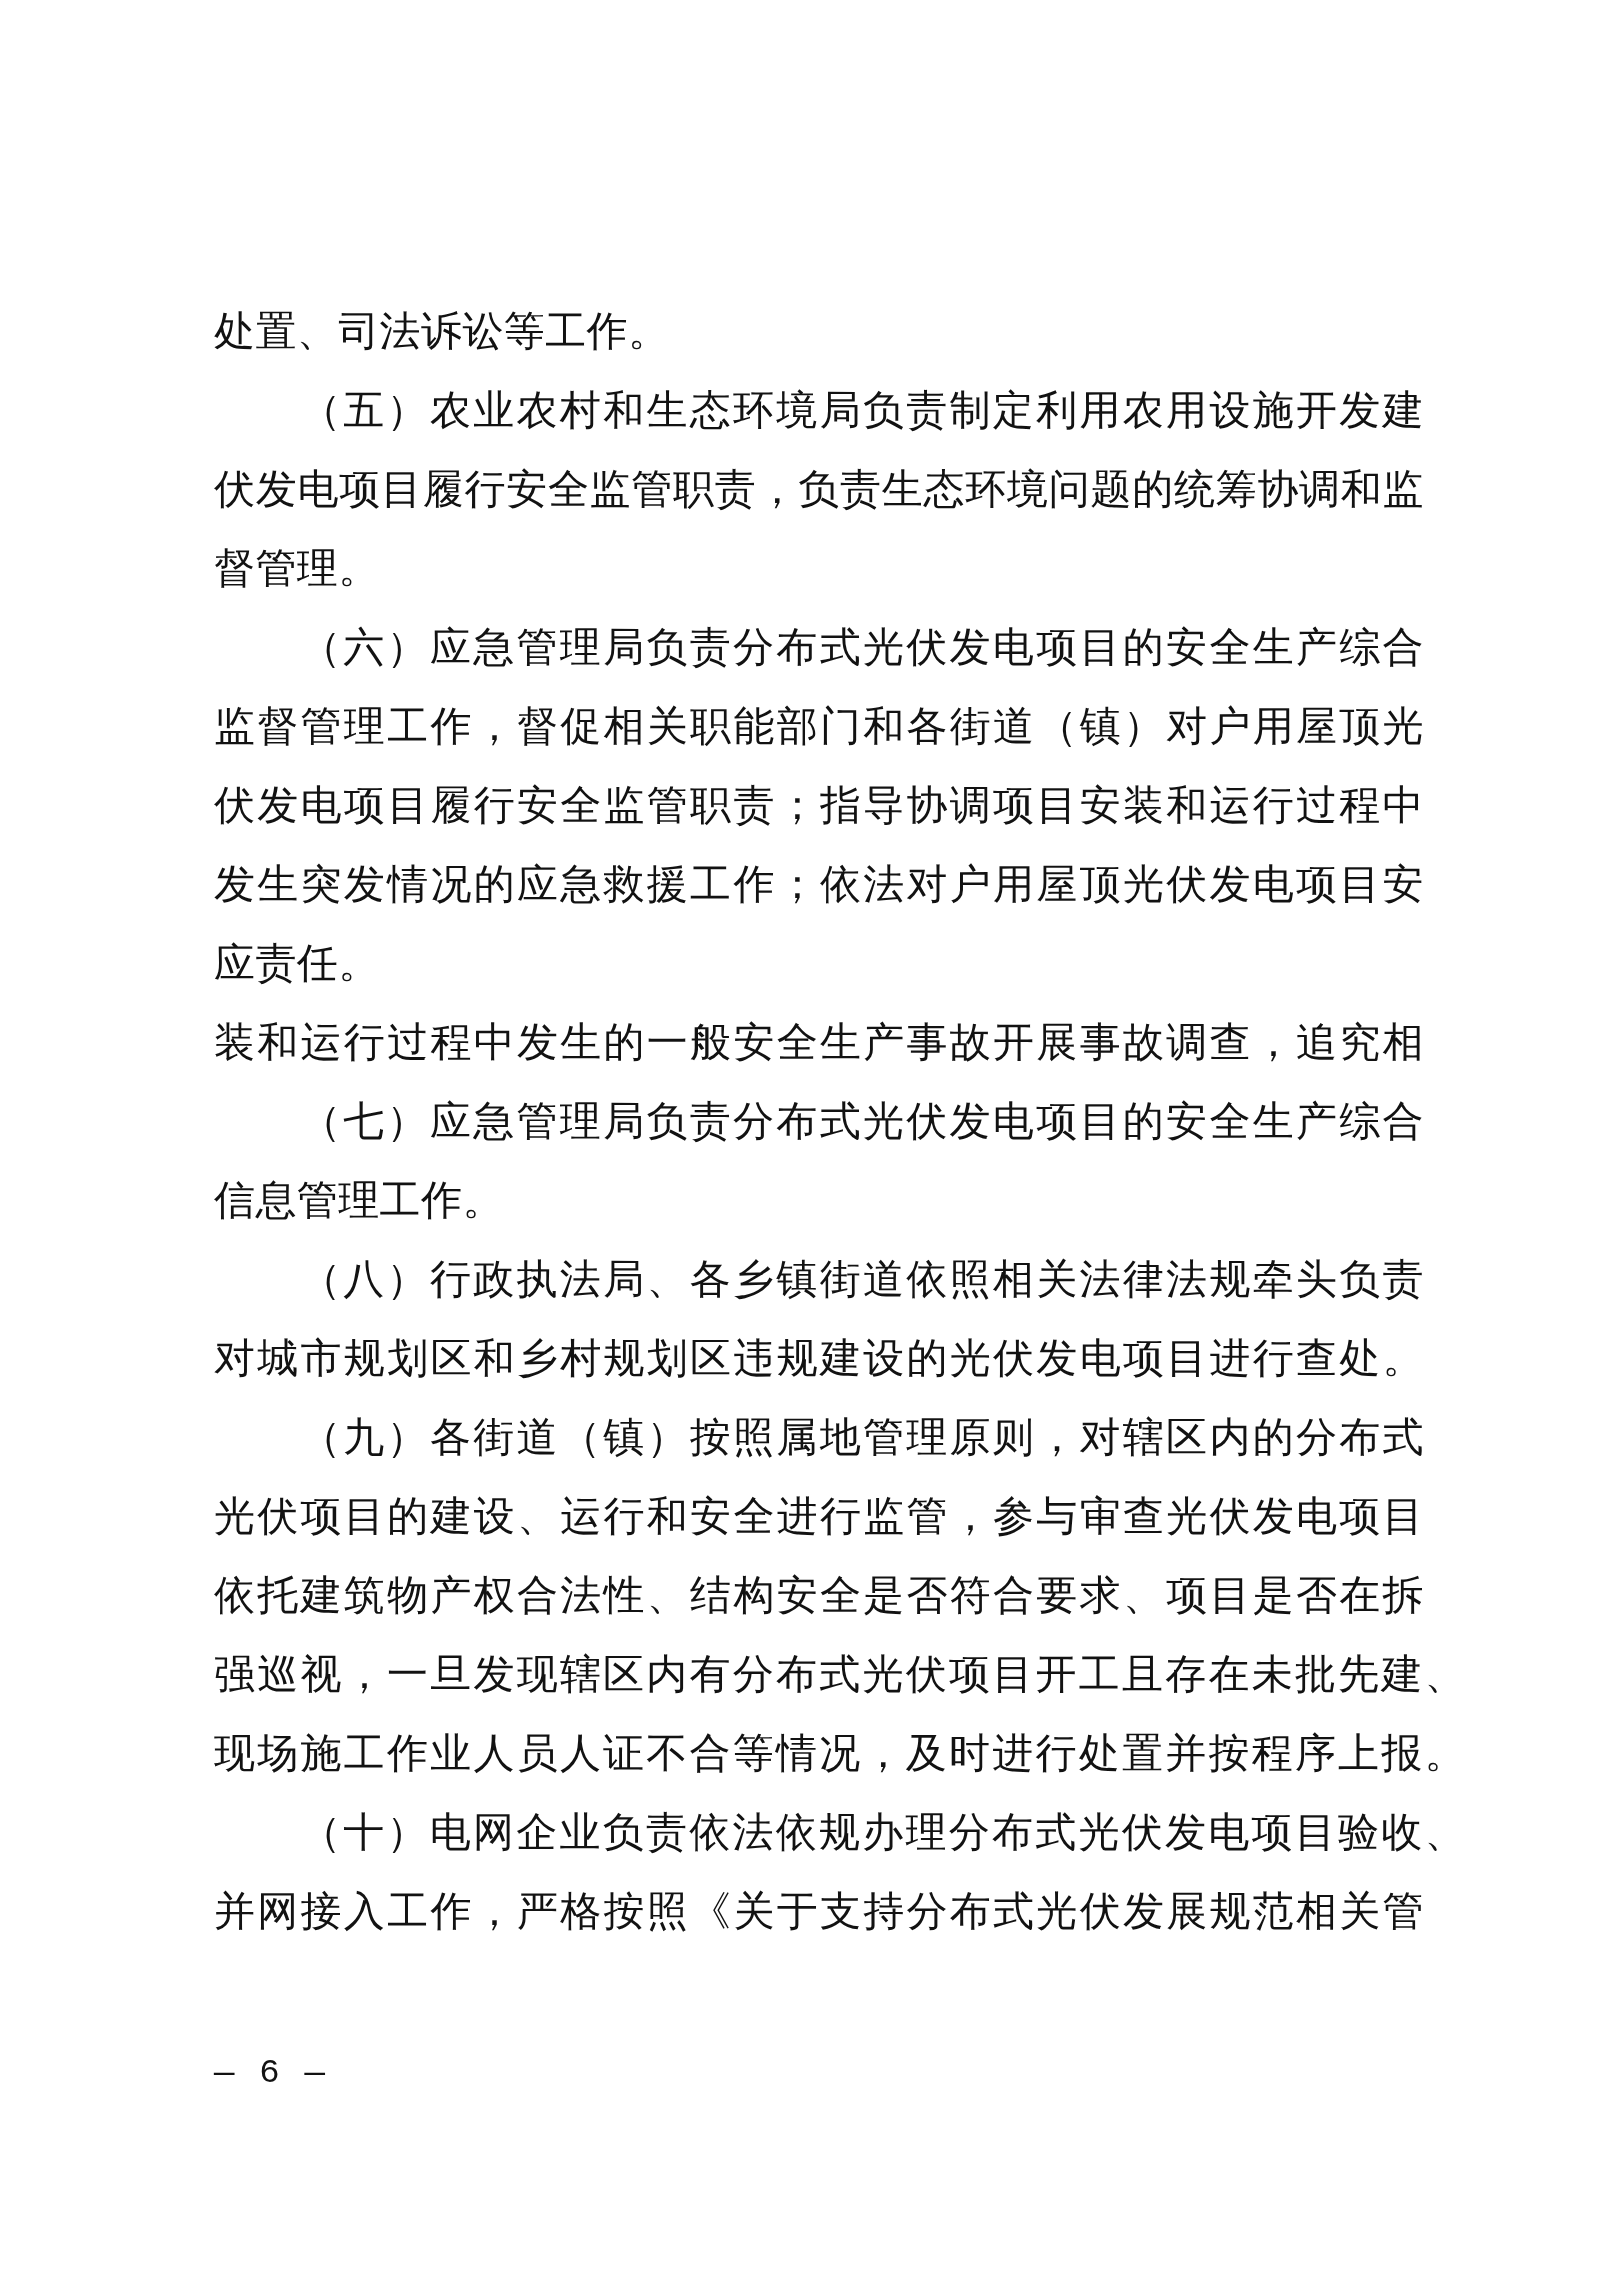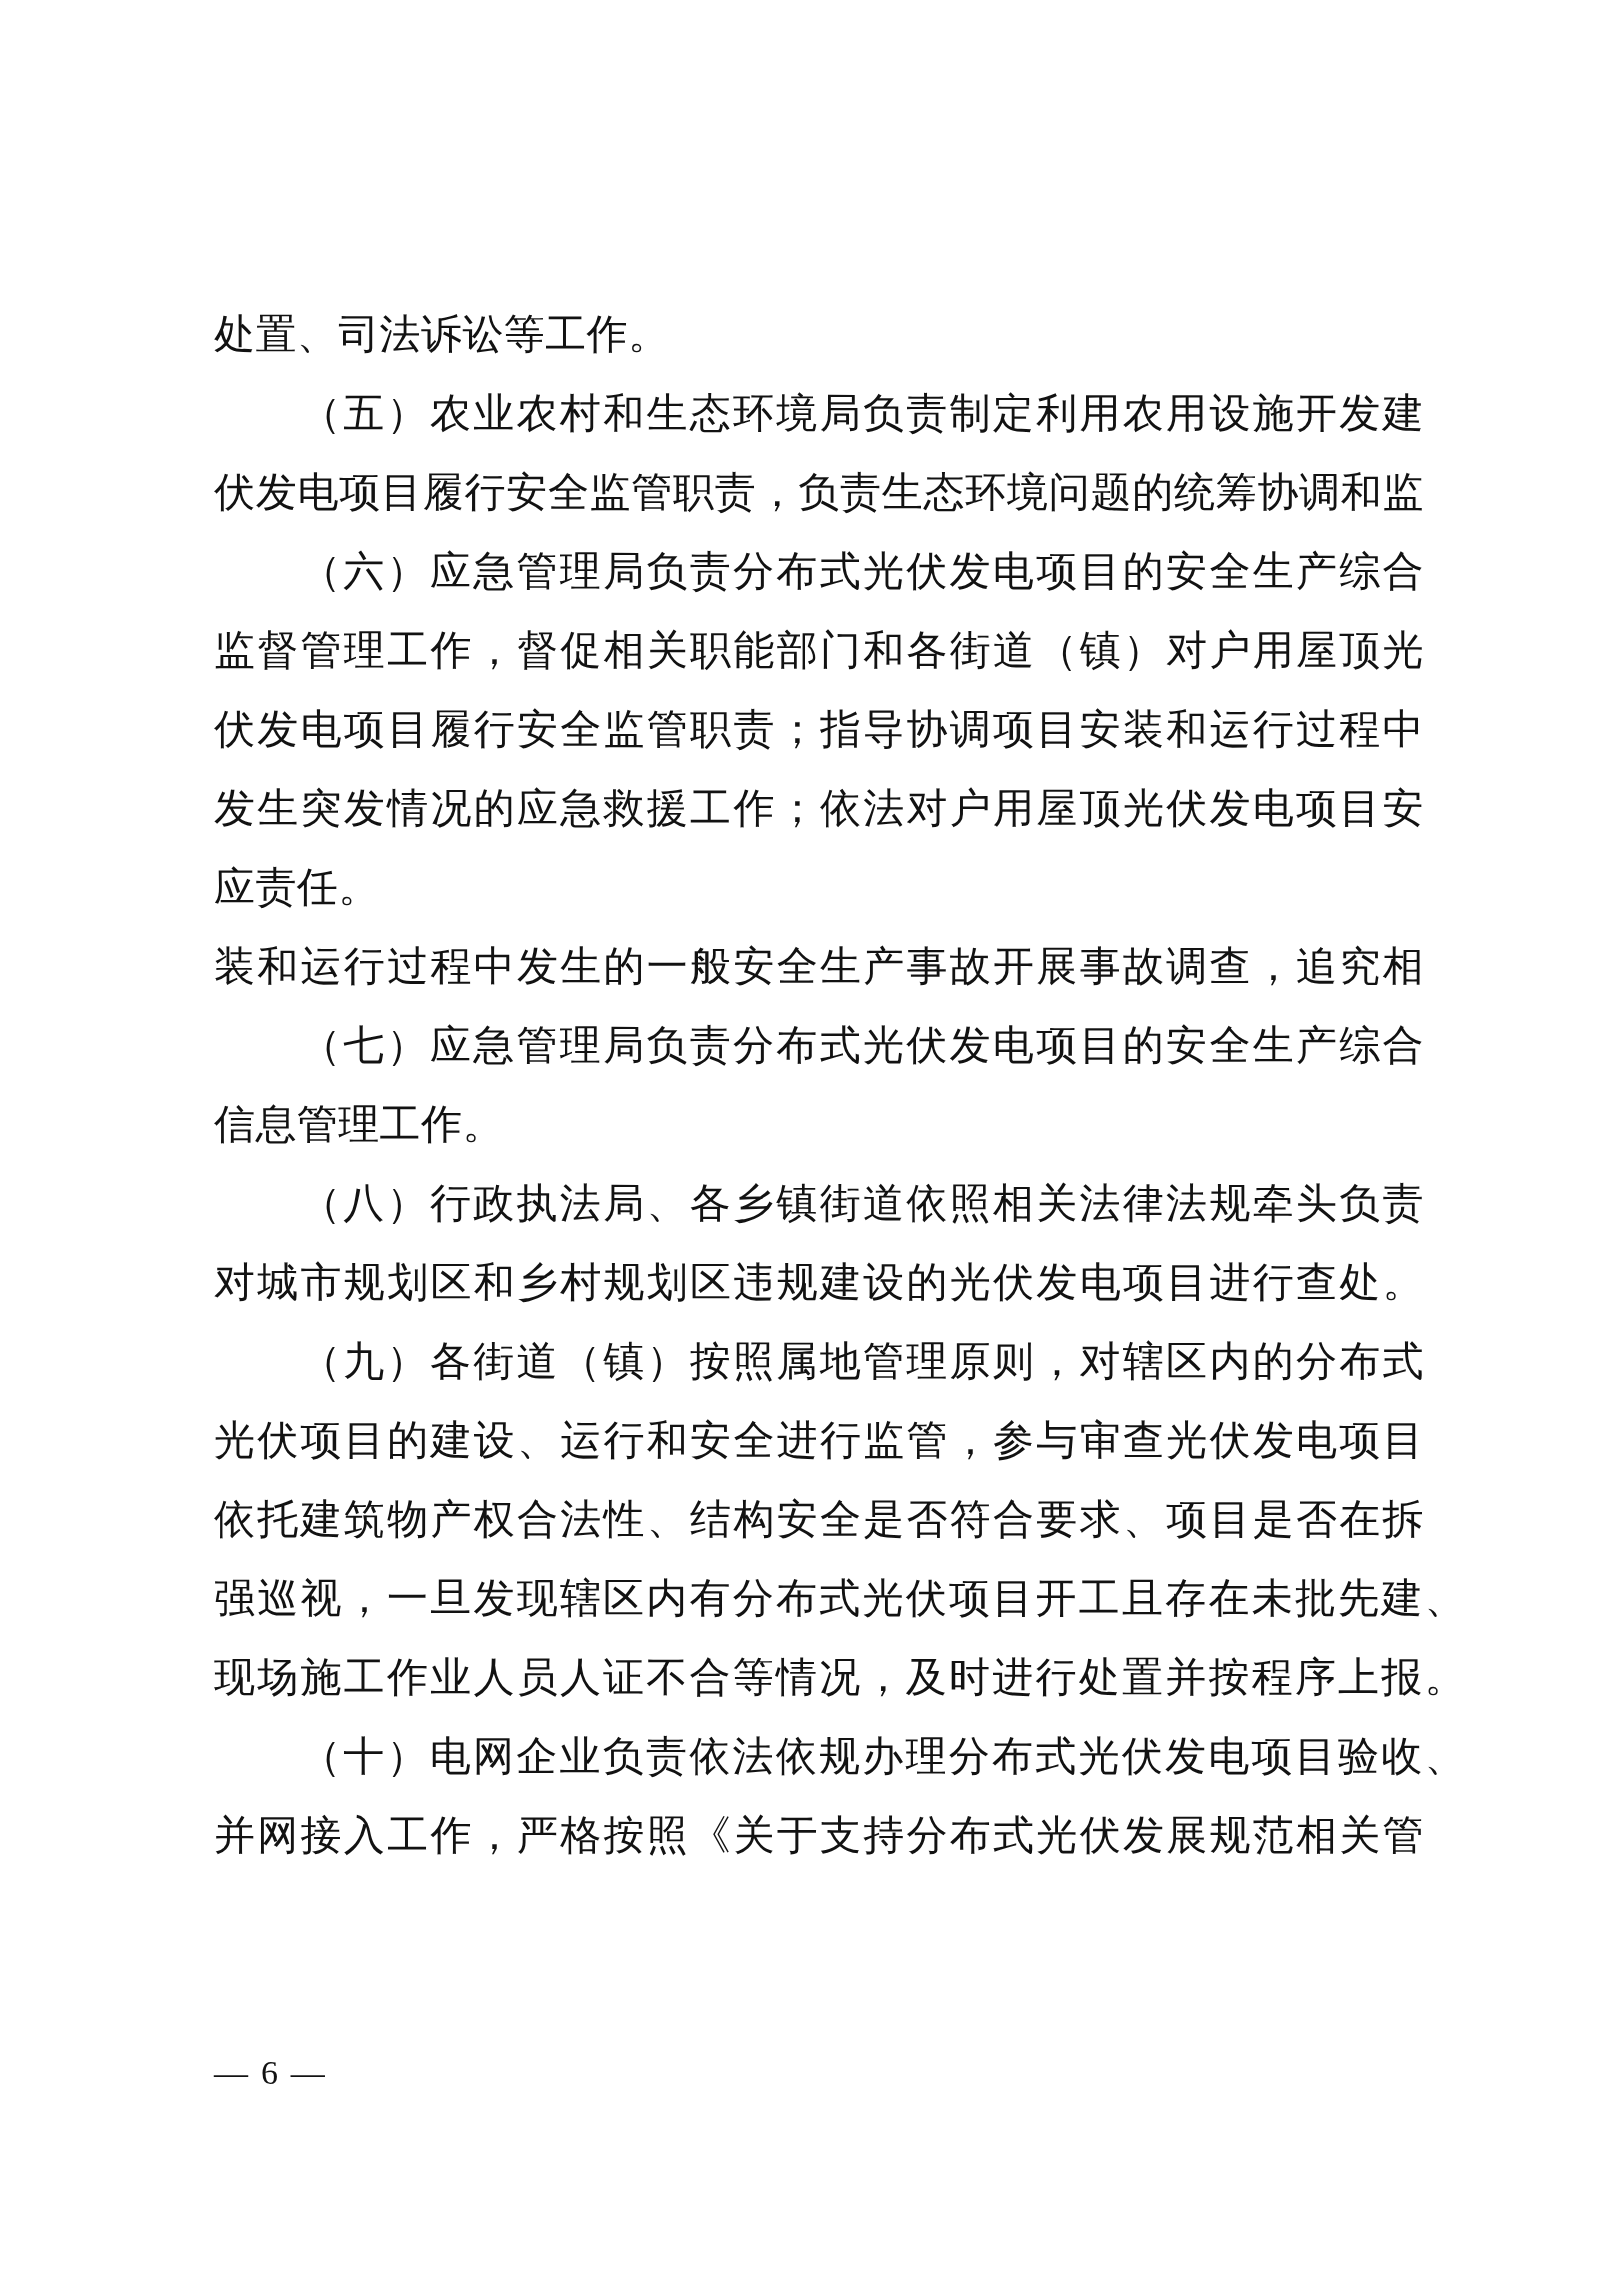--- a/index.html
+++ b/index.html
@@ -6,21 +6,21 @@
     margin: 0;
     padding: 0;
     background: #ffffff;
   }
   .page {
     position: relative;
     width: 1624px;
     height: 2295px;
     background: #ffffff;
     overflow: hidden;
-    font-family: Liberation Serif, serif;
+    font-family: Liberation Mono, monospace;
     color: #121212;
   }
   .text-block {
     position: absolute;
     left: 214px;
     top: 295px;
     width: 1254px;
   }
   .line {
     width: 1210px;
@@ -54,20 +54,21 @@
   }
 </style>
 </head>
 <body>
 
 <div class="page">
   <div class="text-block" id="text-block">
       <div class="line short">处置、司法诉讼等工作。</div>
       <div class="line indent">（五）农业农村和生态环境局负责制定利用农用设施开发建</div>
       <div class="line">伏发电项目履行安全监管职责，负责生态环境问题的统筹协调和监</div>
+      <div class="line short">督管理。</div>
       <div class="line indent">（六）应急管理局负责分布式光伏发电项目的安全生产综合</div>
       <div class="line">监督管理工作，督促相关职能部门和各街道（镇）对户用屋顶光</div>
       <div class="line">伏发电项目履行安全监管职责；指导协调项目安装和运行过程中</div>
       <div class="line">发生突发情况的应急救援工作；依法对户用屋顶光伏发电项目安</div>
       <div class="line short">应责任。</div>
       <div class="line">装和运行过程中发生的一般安全生产事故开展事故调查，追究相</div>
       <div class="line indent">（七）应急管理局负责分布式光伏发电项目的安全生产综合</div>
       <div class="line short">信息管理工作。</div>
       <div class="line indent">（八）行政执法局、各乡镇街道依照相关法律法规牵头负责</div>
       <div class="line">对城市规划区和乡村规划区违规建设的光伏发电项目进行查处。</div>

